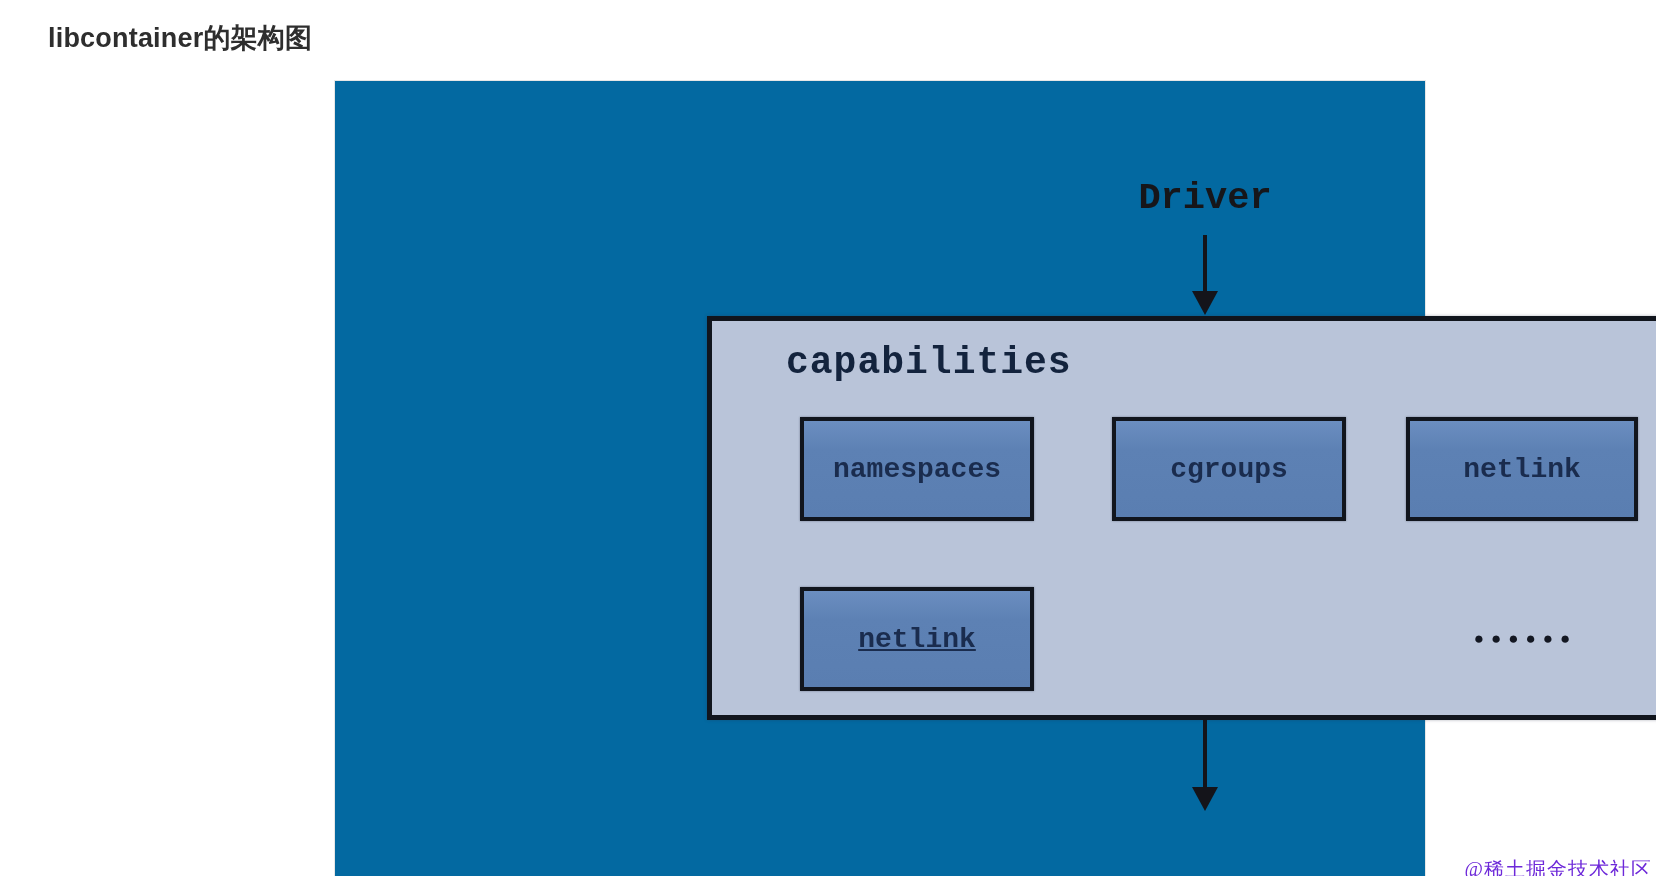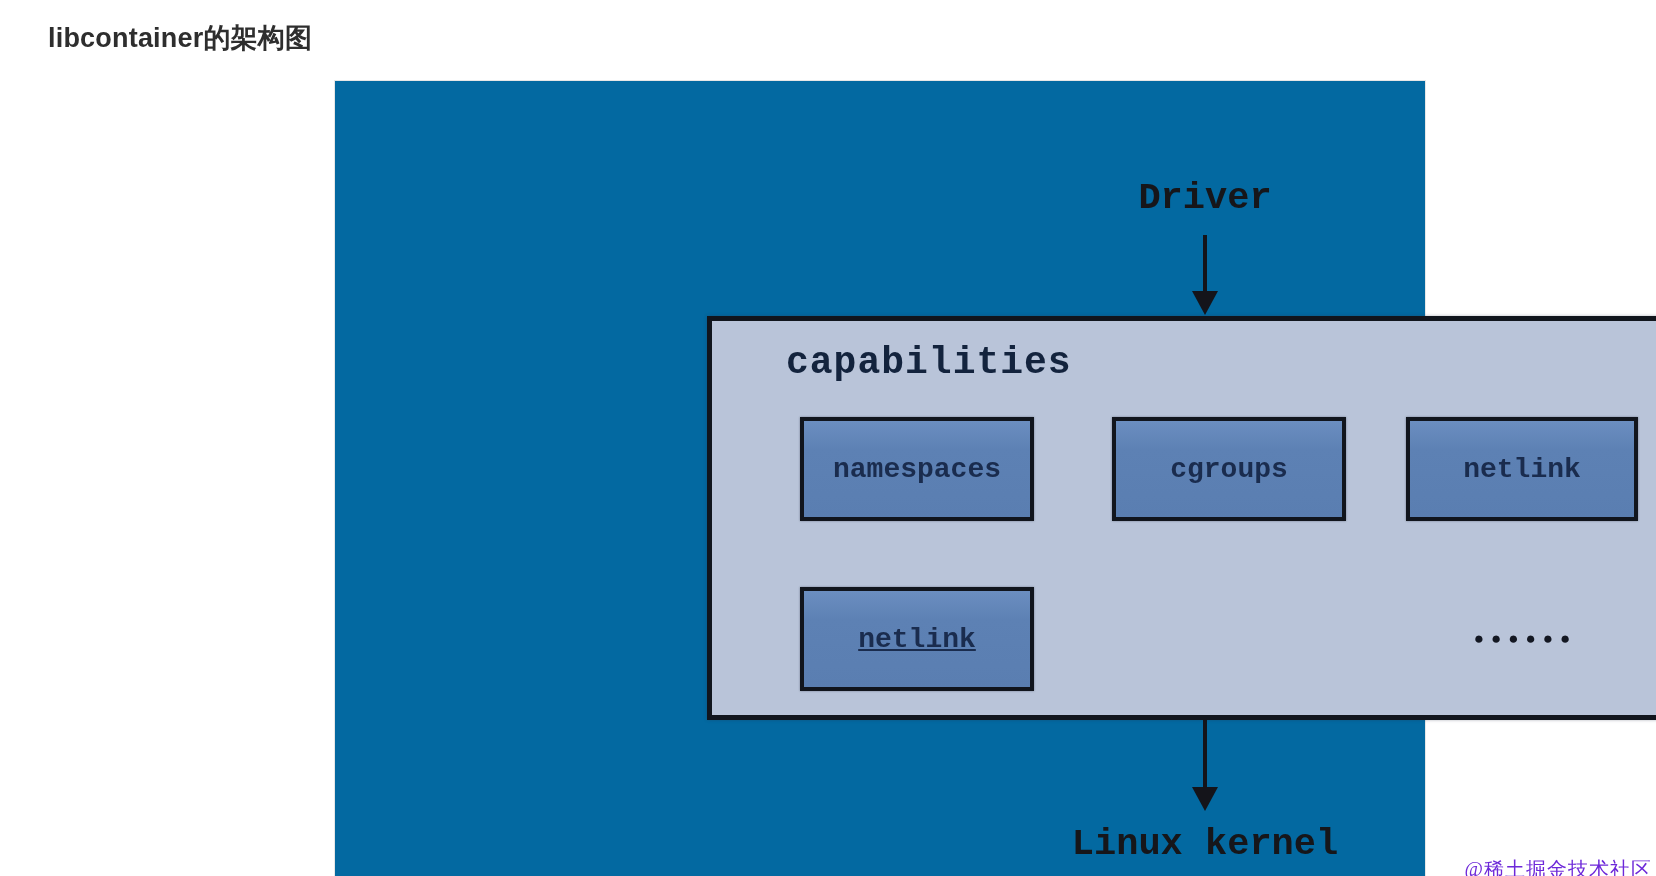--- a/index.html
+++ b/index.html
@@ -142,17 +142,16 @@
     <div class="module-box mono r1c2">cgroups</div>
     <div class="module-box mono r1c3">netlink</div>
     <div class="module-box mono r2c1">netlink</div>
 
     <div class="ellipsis-dots">●●●●●●</div>
   </div>
 
   <div class="arrow-line bottom"></div>
   <div class="arrow-head bottom"></div>
 
-  <div class="kernel-label mono">Linux kernel</div>
 
 </div>
 
 <div class="corner-watermark">@稀土掘金技术社区</div>
 
 </body></html>

